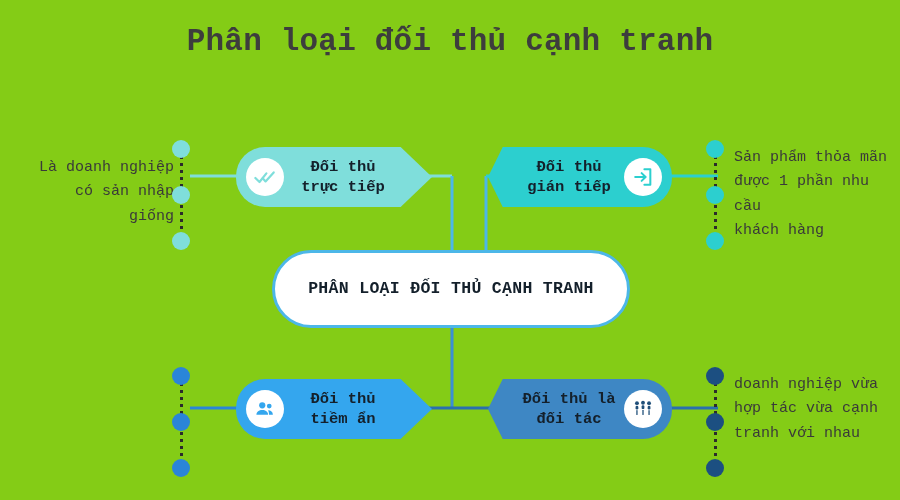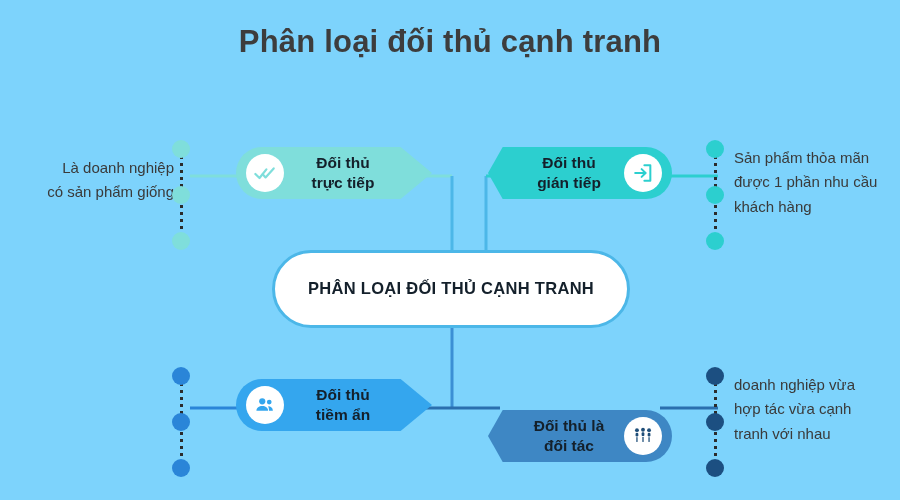--- a/index.html
+++ b/index.html
@@ -10,21 +10,22 @@
   body {
     width: 900px;
     height: 500px;
     font-family: "Liberation Sans", sans-serif;
     overflow: hidden;
   }
   #stage {
     position: relative;
     width: 900px;
     height: 500px;
-    background: #7dd3fc;
+    background: #84cc16;
+    font-family: Liberation Mono, monospace;
   }
 
   
   .title {
     position: absolute;
     left: 0;
     top: 24px;
     width: 900px;
     text-align: center;
     font-size: 31px;
@@ -38,21 +39,21 @@
     position: absolute;
     left: 0;
     top: 0;
     width: 900px;
     height: 500px;
   }
 
   
   .node {
     position: absolute;
-    height: 52px;
+    height: 60px;
     display: flex;
     align-items: center;
     box-sizing: border-box;
   }
   .node .label {
     font-size: 15.5px;
     font-weight: bold;
     line-height: 1.32;
     color: #14202b;
     text-align: center;
@@ -169,21 +170,21 @@
     <line x1="418" y1="408" x2="500" y2="408" stroke="#2a6fae" stroke-width="3"></line>
 
     <line x1="190" y1="408" x2="248" y2="408" stroke="#2a85d8" stroke-width="3"></line>
 
     <line x1="660" y1="408" x2="718" y2="408" stroke="#2a6fae" stroke-width="3"></line>
   </svg>
 
   <div class="center-pill" style="left:272px; top:250px; width:358px; height:78px;">PHÂN LOẠI ĐỐI THỦ CẠNH TRANH</div>
 
   <div class="caption right-align" style="left:22px; top:156px; width:152px;">Là doanh nghiệp
-có sản phẩm giống</div>
+có sản nhập giống</div>
 
   <div class="dotcol" style="left:172px; top:140px;">
     <div class="dashline" style="background-image: repeating-linear-gradient(to bottom, #2b2b2b 0px, #2b2b2b 3px, transparent 3px, transparent 7px);"></div>
     <div class="dot d1" style="background:#7fdedb;"></div>
     <div class="dot d2" style="background:#7fdedb;"></div>
     <div class="dot d3" style="background:#7fdedb;"></div>
   </div>
 
   <div class="node right-point teal-light" style="left:236px; top:147px; width:196px;">
     <span class="badge">
@@ -233,21 +234,21 @@
         <circle cx="9" cy="8" r="3.4"></circle>
         <circle cx="16.6" cy="8.8" r="2.6"></circle>
         <path d="M2.6 18.2c0-3.4 2.9-5.2 6.4-5.2s6.4 1.8 6.4 5.2z"></path>
         <path d="M15.4 13.4c3 .15 5.2 1.8 5.2 4.8h-4.2c0-1.9-.4-3.5-1-4.8z"></path>
       </svg>
     </span>
     <span class="label">Đối thủ
 tiềm ẩn</span>
   </div>
 
-  <div class="node left-point blue-steel" style="left:488px; top:379px; width:184px;margin-top:31px;">
+  <div class="node left-point blue-steel" style="left:488px; top:379px; width:184px;">
     <span class="label">Đối thủ là
 đối tác</span>
     <span class="badge">
       <svg width="22" height="22" viewBox="0 0 24 24" fill="#1f4e79">
         <circle cx="5.4" cy="5.6" r="2.1"></circle>
         <circle cx="12" cy="5.2" r="2.1"></circle>
         <circle cx="18.6" cy="5.6" r="2.1"></circle>
         <rect x="3.9" y="8.4" width="3" height="4.1" rx="1.3"></rect>
         <rect x="10.5" y="8" width="3" height="4.1" rx="1.3"></rect>
         <rect x="17.1" y="8.4" width="3" height="4.1" rx="1.3"></rect>

